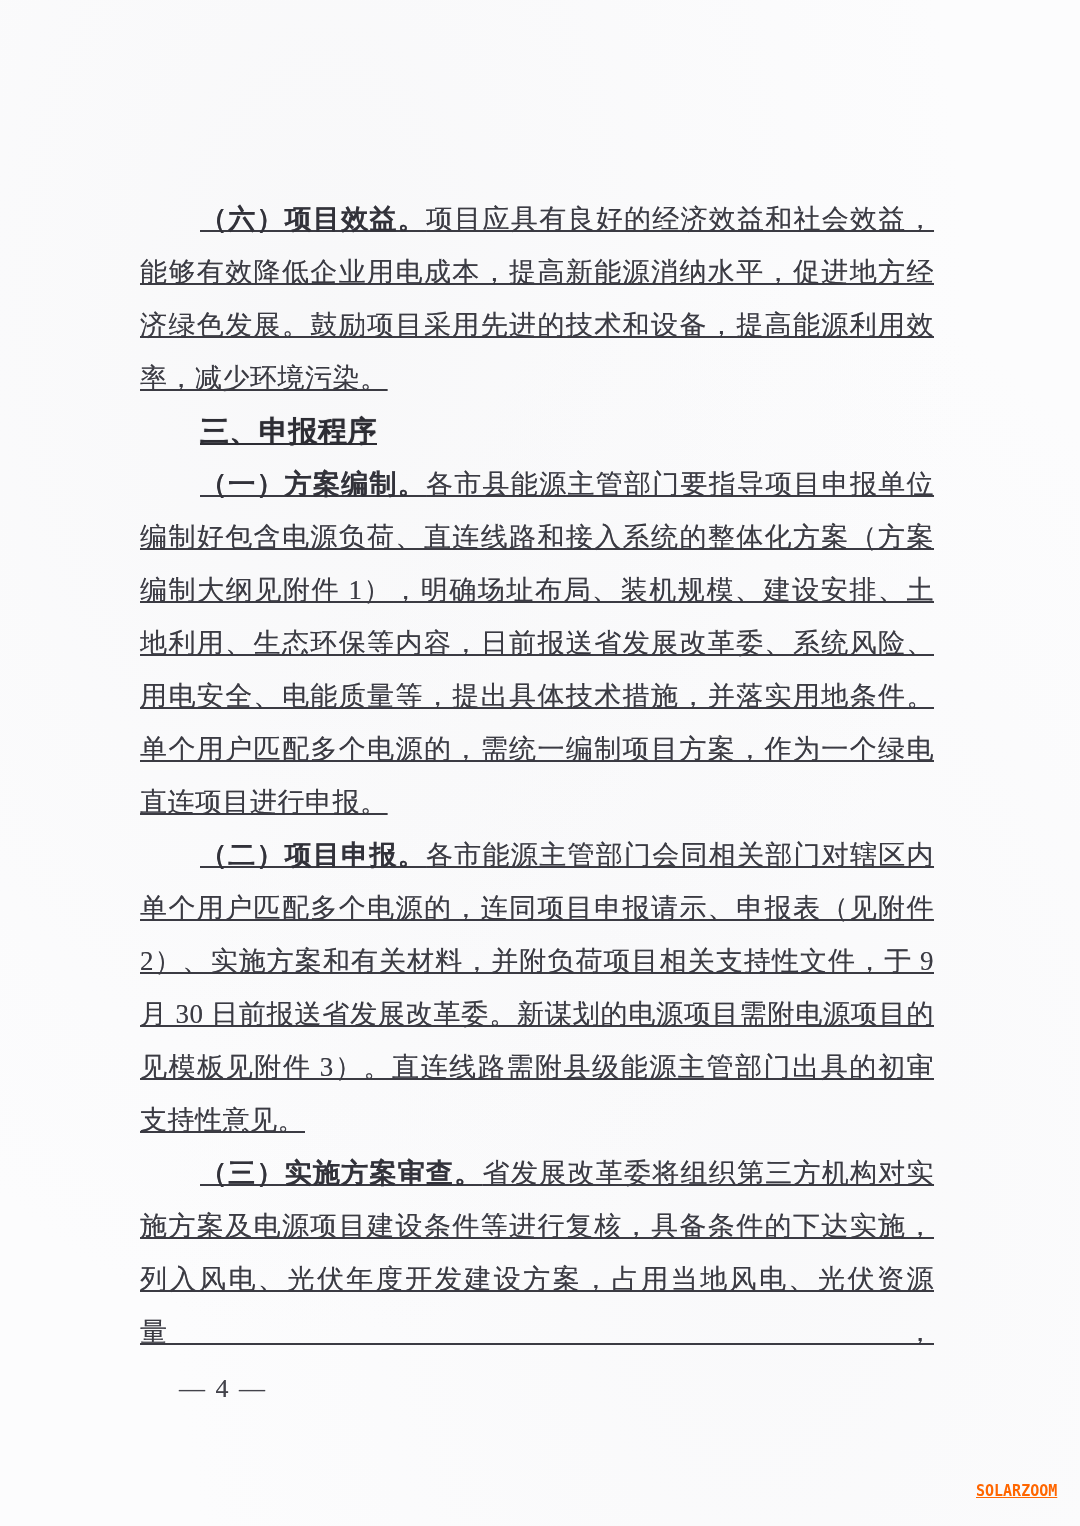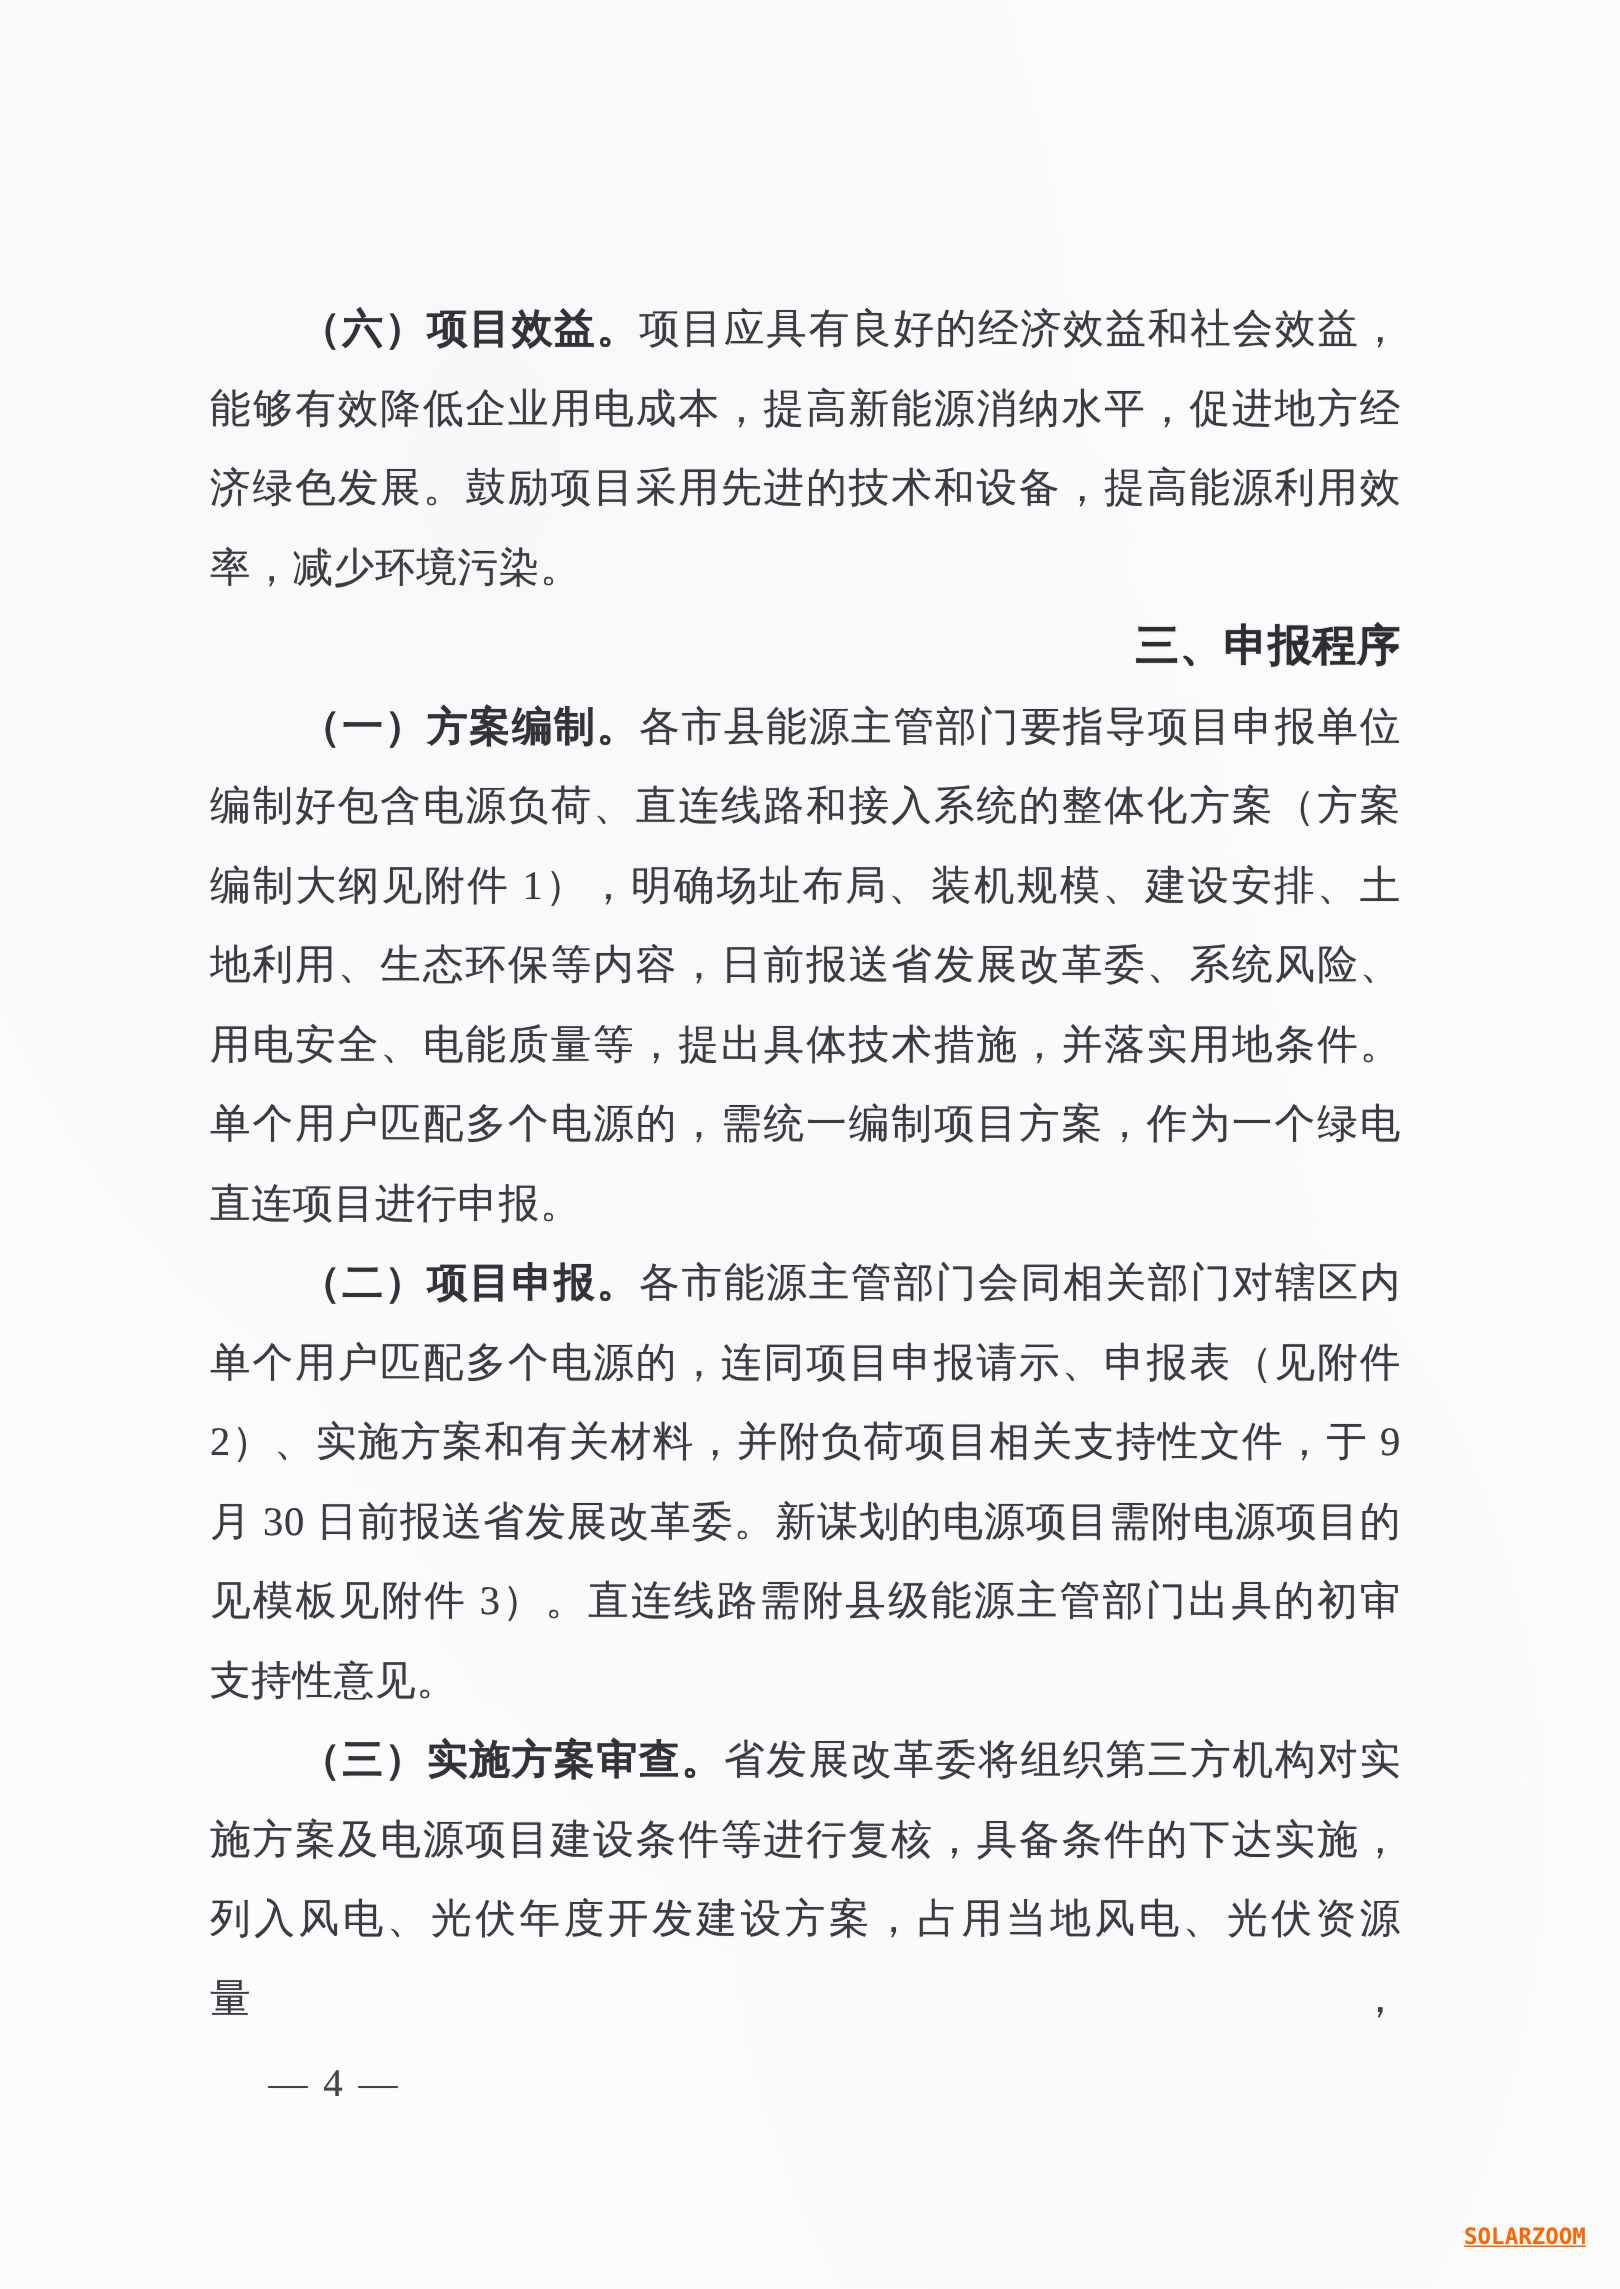--- a/index.html
+++ b/index.html
@@ -29,29 +29,29 @@
     width: 794px;
     color: #3b3b43;
   }
   .line {
     height: 53px;
     line-height: 53px;
     font-size: 27px;
     letter-spacing: 0.5px;
     white-space: nowrap;
     text-shadow: 0 0 0.6px rgba(60,60,70,0.55);
+    text-decoration: underline;
   }
   .line.justify {
     white-space: normal;
     text-align: justify;
     text-align-last: justify;
   }
   .line.indent {
     text-indent: 60px;
-    text-align: right;
   }
   .line.heading {
     font-family: "Liberation Sans", "DejaVu Sans", sans-serif;
     font-weight: 700;
     font-size: 29px;
     color: #2d2d34;
     text-shadow: 0 0 0.8px rgba(40,40,48,0.7);
   }
   .label {
     font-weight: 700;

